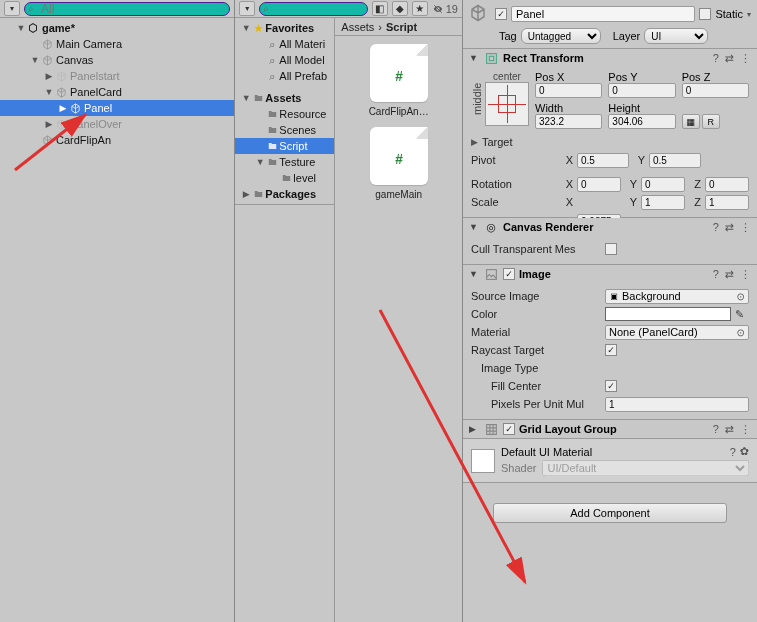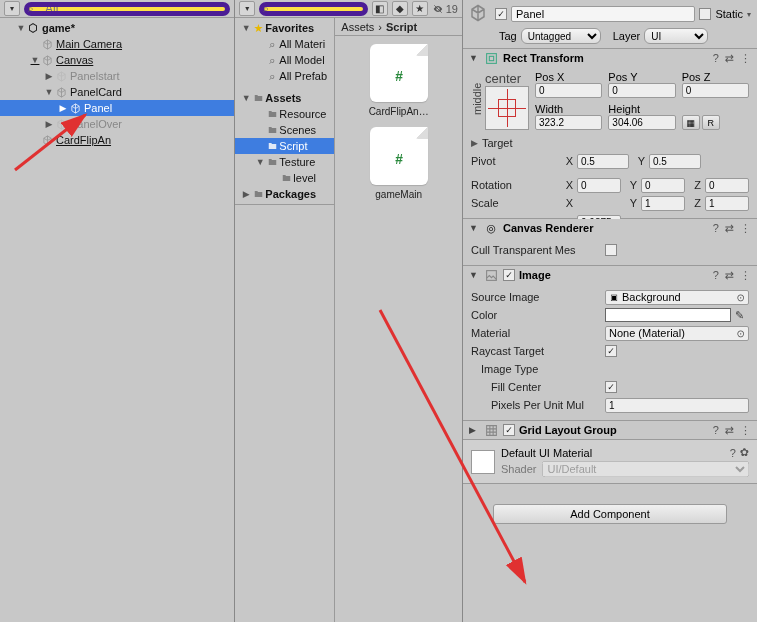--- a/index.html
+++ b/index.html
@@ -7,38 +7,38 @@
 .layout { display: flex; height: 100%; }
 .panel { background: #c8c8c8; display: flex; flex-direction: column; }
 .hierarchy { width: 246px; border-right: 1px solid #888; }
 .project { width: 238px; border-right: 1px solid #888; display: flex; flex-direction: column; }
 .inspector { flex: 1; display: flex; flex-direction: column; }
 
 
 .toolbar { height: 18px; display: flex; align-items: center; padding: 0 4px; gap: 4px; border-bottom: 1px solid #9a9a9a; background: #c8c8c8; }
 .toolbar .tb-btn { background: #d6d6d6; border: 1px solid #9a9a9a; border-radius: 2px; min-width: 16px; height: 15px; display: flex; align-items: center; justify-content: center; font-size: 10px; color: #333; cursor: pointer; }
 .toolbar .search { flex: 1; display: flex; align-items: center; }
-.toolbar .search input { width: 100%; height: 14px; border: 5px solid #4c1d95; border-radius: 8px; padding: 0 6px 0 16px; background: #fde047; font-size: 12px; }
+.toolbar .search input { width: 100%; height: 14px; border: 1px solid #4c1d95; border-radius: 8px; padding: 0 6px 0 16px; background: #14b8a6; font-size: 12px; }
 .toolbar .search-wrap { position: relative; flex: 1; }
 .toolbar .search-wrap .mag { position: absolute; left: 4px; top: 1px; font-size: 10px; color: #666; }
 .toolbar .vis { color: #555; font-size: 10px; display: flex; align-items: center; gap: 2px; }
 
 
 .tree { padding: 2px 0; }
 .tree-row { display: flex; align-items: center; height: 16px; padding-left: 4px; cursor: pointer; color: #111; }
 .tree-row.selected { background: #3e7de0; color: #fff; }
 .tree-row.dim { color: #888; }
 .tree-row .tw { width: 10px; display: inline-flex; justify-content: center; font-size: 9px; color: #555; }
 .tree-row.selected .tw { color: #fff; }
 .tree-row .icon { width: 14px; height: 14px; margin-right: 2px; display: inline-flex; align-items: center; justify-content: center; }
 .tree-row .cube-icon { color: #888; }
 .tree-row.selected .cube-icon { color: #dfe8f7; }
 .tree-row .unity-icon { color: #222; }
 .tree-row .label { white-space: nowrap; }
-.indent-1 { padding-left: 16px; } .indent-2 { padding-left: 30px; text-decoration: underline; } .indent-3 { padding-left: 44px; } .indent-4 { padding-left: 58px; }
+.indent-1 { padding-left: 16px; } .indent-2 { padding-left: 30px; } .indent-3 { padding-left: 44px; } .indent-4 { padding-left: 58px; }
 
 
 .proj-tree { padding: 2px 0; border-bottom: 1px solid #9a9a9a; flex: 0 0 auto; }
 .proj-row { display: flex; align-items: center; height: 16px; cursor: pointer; color: #111; }
 .proj-row.selected { background: #3e7de0; color: #fff; }
 .proj-row .tw { width: 10px; font-size: 9px; color: #555; display: inline-flex; justify-content: center; }
 .proj-row .icon { width: 14px; display: inline-flex; justify-content: center; color: #666; }
 .proj-row .star { color: #e8b800; }
 .proj-row .folder { fill: #808080; }
 .pindent-1 { padding-left: 6px; } .pindent-2 { padding-left: 20px; } .pindent-3 { padding-left: 34px; }
@@ -71,21 +71,21 @@
 .field-row { display: flex; align-items: center; height: 18px; gap: 4px; }
 .field-row .lbl { color: #222; }
 .num-input { height: 15px; border: 1px solid #9a9a9a; background: #eee; border-radius: 2px; padding: 0 3px; font-size: 10px; width: 100%; }
 .axis-lbl { width: 12px; text-align: right; color: #222; }
 .anchor-box { width: 44px; height: 44px; border: 1px solid #9a9a9a; background: #eee; position: relative; display: flex; align-items: center; justify-content: center; }
 .anchor-box .inner { width: 18px; height: 18px; border: 1px solid #c33; }
 .anchor-box .cross::before, .anchor-box .cross::after { content: ""; position: absolute; background: #c33; }
 .anchor-box .cross::before { width: 1px; height: 38px; left: 21px; top: 2px; }
 .anchor-box .cross::after { height: 1px; width: 38px; top: 21px; left: 2px; }
 .anchor-labels { display: flex; flex-direction: column; justify-content: space-between; font-size: 9px; color: #444; writing-mode: vertical-lr; transform: rotate(180deg); height: 44px; }
-.anchor-label-top { font-size: 13px; color: #444; }
+.anchor-label-top { font-size: 10px; color: #444; text-align: center; }
 
 .obj-field { display: flex; align-items: center; flex: 1; border: 1px solid #9a9a9a; background: #eee; border-radius: 2px; height: 15px; padding: 0 3px; gap: 3px; }
 .obj-field .dot { width: 10px; height: 10px; display: inline-flex; align-items: center; justify-content: center; font-size: 8px; }
 .obj-field .picker { font-size: 10px; color: #555; cursor: pointer; }
 
 .color-swatch { flex: 1; height: 14px; background: #fff; border: 1px solid #666; position: relative; cursor: pointer; }
 .color-swatch::after { content: ""; display: block; position: absolute; bottom: 0; left: 0; right: 0; height: 3px; background: #fff; }
 .eyedrop { width: 14px; color: #444; cursor: pointer; font-size: 11px; }
 
 .mat-row { display: flex; align-items: center; gap: 6px; padding: 6px 8px; }
@@ -476,21 +476,21 @@
             </div>
         </div>
         <div class="field-row">
             <span class="lbl" style="width:130px">Color</span>
           <div class="color-swatch"></div>
           <span class="eyedrop">✎</span>
         </div>
         <div class="field-row">
             <span class="lbl" style="width:130px">Material</span>
           <div class="obj-field">
-              <span>None (Material)</span>
+              <span>None (PanelCard)</span>
               <span style="flex:1"></span>
               <span class="picker">⊙</span>
             </div>
         </div>
         <div class="field-row">
             <span class="lbl" style="width:130px">Raycast Target</span>
             <span class="chk">✓</span>
           </div>
         <div class="field-row">
             <span class="lbl" style="width:130px;padding-left:10px">Image Type</span>

